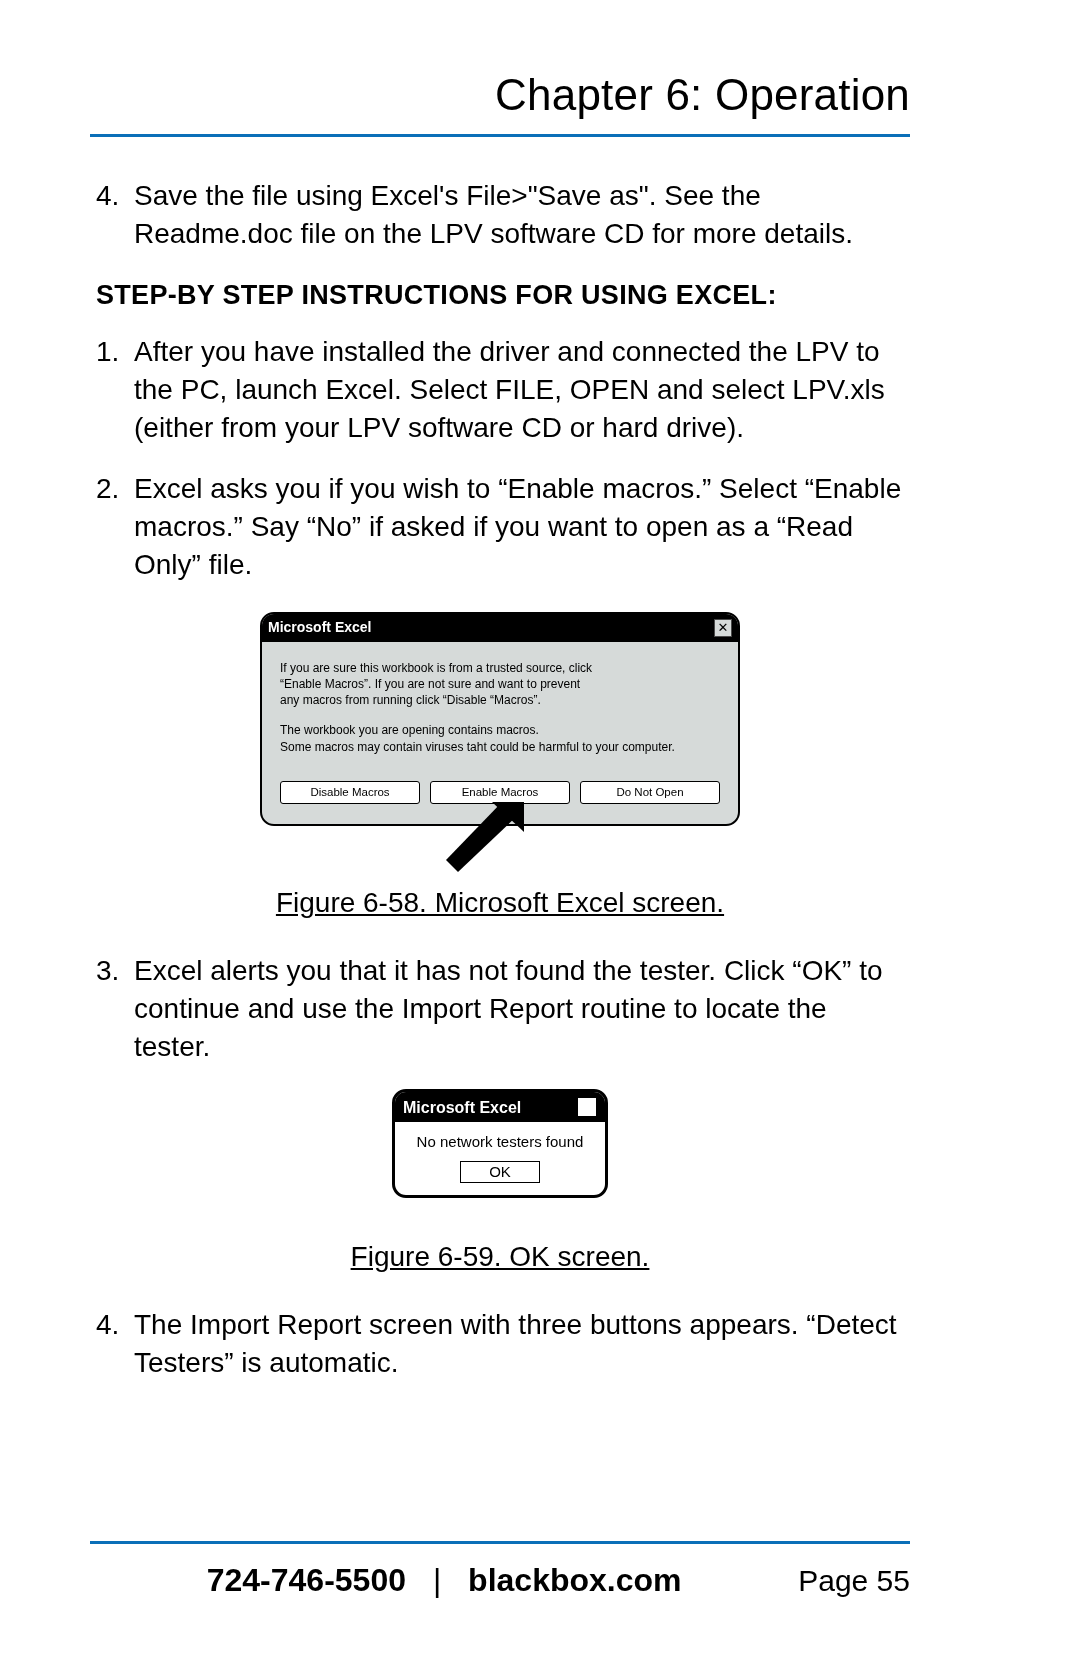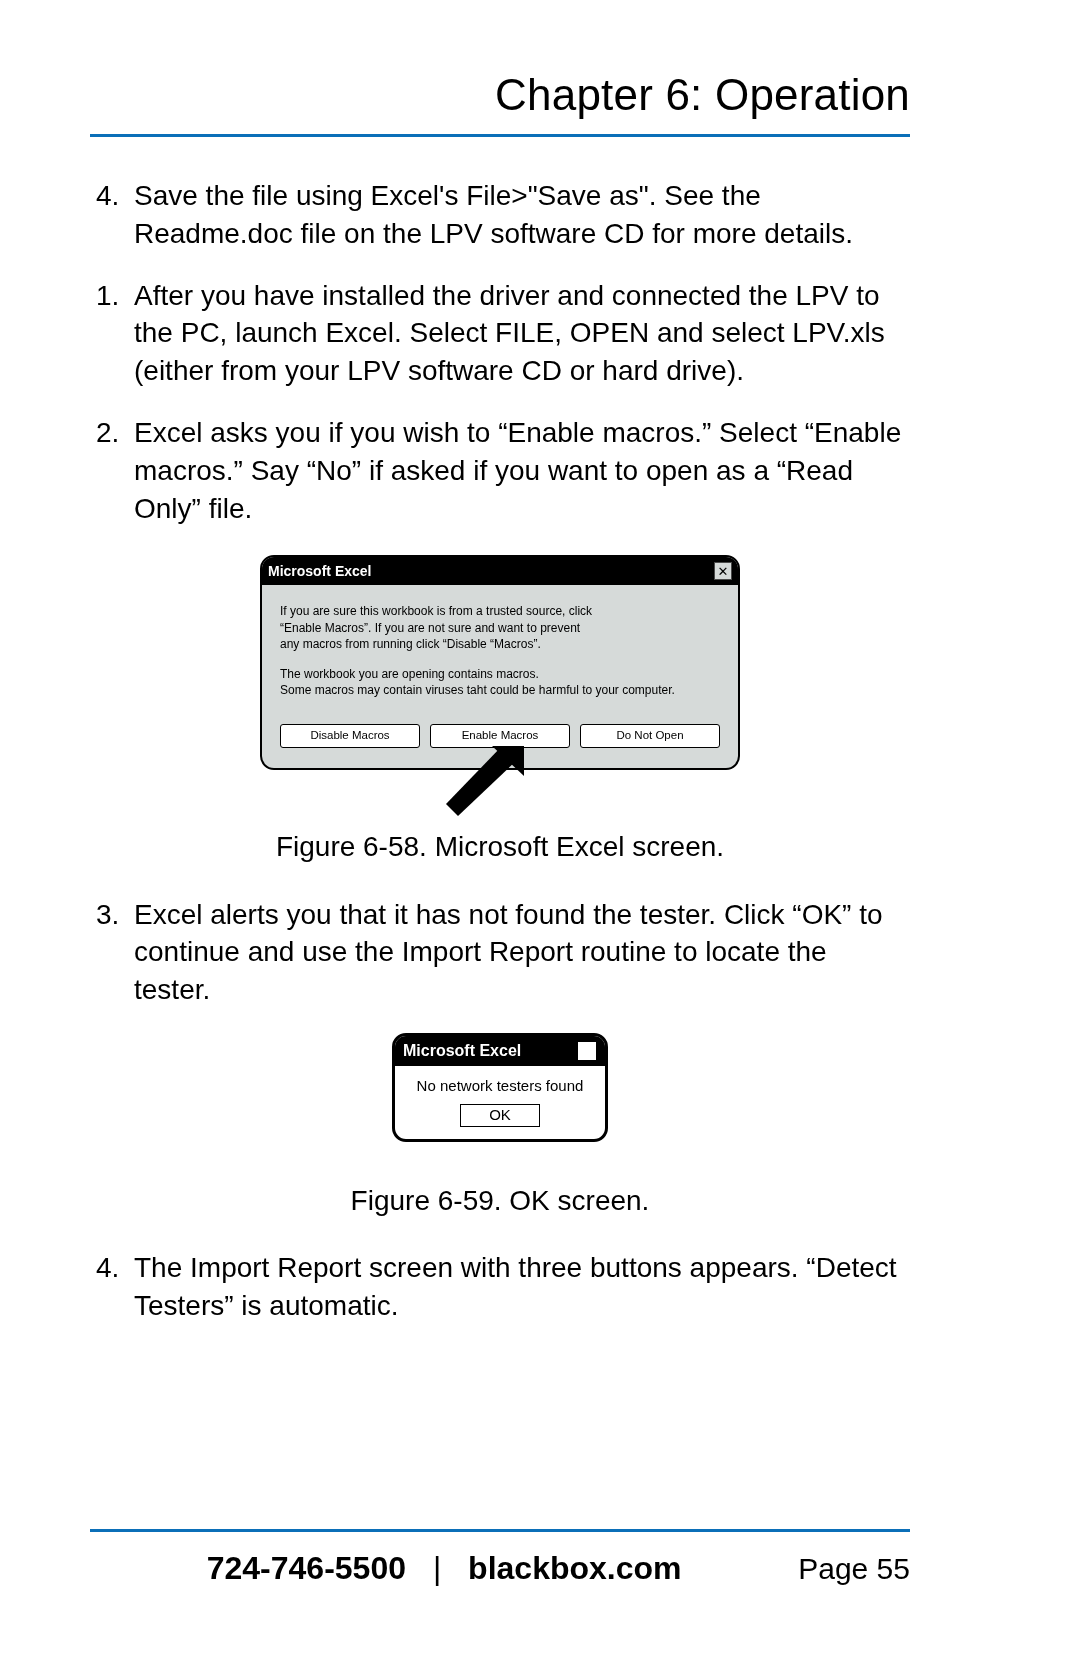--- a/index.html
+++ b/index.html
@@ -6,60 +6,61 @@
   html, body { width: 1080px; height: 1661px; background: #fff; font-family: "Segoe UI", "Helvetica Neue", Arial, sans-serif; color: #000; }
   .page { position: relative; width: 1000px; height: 1661px; padding: 70px 90px 60px 90px; }
   .chapter-title { text-align: right; font-size: 44px; font-weight: 400; margin-bottom: 14px; letter-spacing: 0.2px; }
   .rule { border: none; border-top: 3px solid #0b6fb8; margin-bottom: 40px; }
   .content { padding: 0 6px; font-size: 28px; line-height: 1.35; }
   .ol-item { display: flex; margin-bottom: 24px; }
   .ol-num { width: 38px; flex: 0 0 38px; }
   .ol-body { flex: 1; }
   .step-heading { font-weight: 700; font-size: 27px; letter-spacing: 0.3px; margin: 10px 0 20px 0; }
   .fig-area { width: 100%; display: flex; flex-direction: column; align-items: center; margin: 28px 0 30px 0; }
-  .fig-caption { font-size: 28px; margin-top: 24px; text-align: center; }
+  .fig-caption { font-size: 28px; margin-top: 24px; text-align: center; text-decoration: underline; }
 
   .dialog1 { width: 480px; border: 2px solid #000; border-radius: 14px; background: #d6dad9; overflow: visible; position: relative; }
   .dialog1 .titlebar { background: #000; color: #fff; height: 28px; display: flex; align-items: center; padding: 0 6px; border-top-left-radius: 12px; border-top-right-radius: 12px; }
   .dialog1 .titlebar .ttl { font-weight: 700; font-size: 14px; font-family: Arial, sans-serif; flex: 1; }
   .dialog1 .titlebar .xbtn { width: 18px; height: 18px; background: #d6dad9; border: 1px solid #4a4a4a; display: flex; align-items: center; justify-content: center; font-size: 13px; line-height: 1; color: #000; font-family: Arial, sans-serif; }
   .dialog1 .dbody { padding: 18px 18px 20px 18px; font-family: Arial, sans-serif; font-size: 12px; line-height: 1.35; color: #000; }
   .dialog1 .para { margin-bottom: 14px; }
   .dialog1 .btnrow { display: flex; justify-content: space-between; margin-top: 26px; gap: 10px; }
   .dialog1 .dbtn { flex: 1; background: #fff; border: 1px solid #000; border-radius: 3px; padding: 3px 0; font-size: 11.5px; text-align: center; cursor: pointer; font-family: Arial, sans-serif; }
   .arrow-svg { position: absolute; left: 170px; bottom: -48px; }
 
   .dialog2 { width: 216px; border: 3px solid #000; border-radius: 14px; background: #fff; overflow: hidden; }
   .dialog2 .titlebar2 { background: #000; color: #fff; height: 30px; display: flex; align-items: center; padding: 0 8px; }
   .dialog2 .titlebar2 .ttl2 { font-weight: 700; font-size: 16px; font-family: Arial, sans-serif; flex: 1; }
   .dialog2 .titlebar2 .xbtn2 { width: 20px; height: 20px; background: #fff; border: 1px solid #000; display: flex; align-items: center; justify-content: center; font-size: 15px; line-height: 1; font-weight: 700; }
   .dialog2 .dbody2 { padding: 10px 8px 12px 8px; text-align: center; font-family: Arial, sans-serif; font-size: 15px; }
   .dialog2 .okbtn { display: inline-block; margin-top: 8px; background: #fff; border: 1.5px solid #000; padding: 0 28px; font-size: 15px; cursor: pointer; font-family: Arial, sans-serif; }
 
-  .footer { position: absolute; left: 90px; right: 90px; bottom: 74px; }
+  .footer { position: absolute; left: 90px; right: 90px; bottom: 62px; }
   .foot-rule { border: none; border-top: 3px solid #0b6fb8; margin-bottom: 18px; }
   .foot-line { display: flex; align-items: baseline; }
   .foot-main { font-size: 32px; font-weight: 600; text-align: center; flex: 1; }
   .foot-sep { margin: 0 18px; font-weight: 400; }
   .foot-page { font-size: 30px; font-weight: 400; }
 </style>
 </head>
 <body>
 
 <div class="page">
   <div class="chapter-title">Chapter 6: Operation</div>
   <hr class="rule">
 
   <div class="content">
 
     <div class="ol-item">
       <div class="ol-num">4.</div>
       <div class="ol-body">Save the file using Excel's File&gt;"Save as". See the Readme.doc file on the LPV software CD for more details.</div>
     </div>
 
+    <div class="step-heading">STEP-BY STEP INSTRUCTIONS FOR USING EXCEL:</div>
 
     <div class="ol-item">
       <div class="ol-num">1.</div>
       <div class="ol-body">After you have installed the driver and connected the LPV to the PC, launch Excel. Select FILE, OPEN and select LPV.xls (either from your LPV software CD or hard drive).</div>
     </div>
 
     <div class="ol-item">
       <div class="ol-num">2.</div>
       <div class="ol-body">Excel asks you if you wish to “Enable macros.” Select “Enable macros.” Say “No” if asked if you want to open as a “Read Only” file.</div>
     </div>

